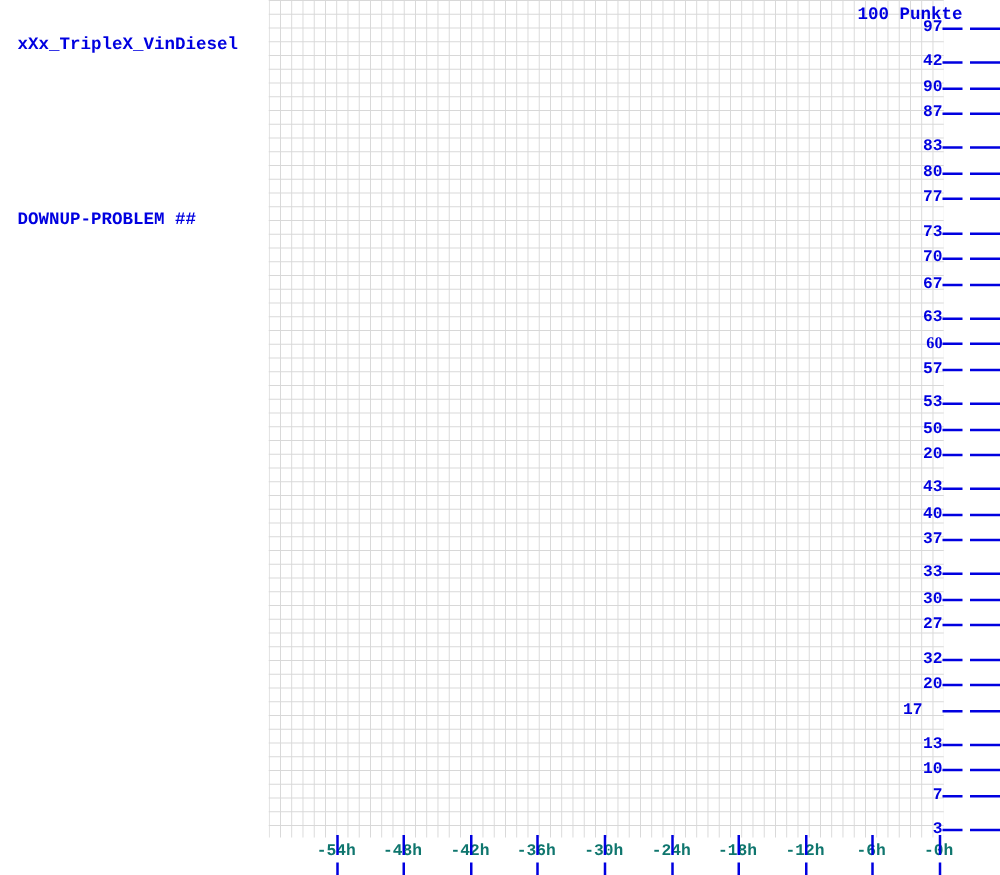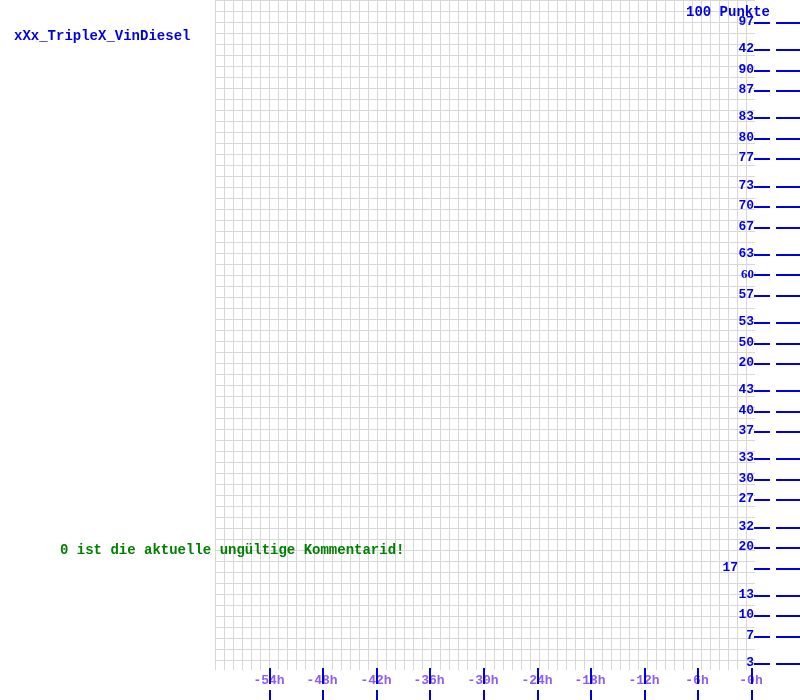--- a/index.html
+++ b/index.html
@@ -54,43 +54,43 @@
     text-align: right;
     width: 24px;
   }
   .ytick {
     position: absolute;
     background: #0000e0;
     height: 2px;
   }
   .xlab {
     position: absolute;
-    color: #8b5cf6;
+    color: #0f766e;
     font-size: 13px;
     font-weight: bold;
     text-align: center;
     width: 40px;
   }
   .xtick {
     position: absolute;
     background: #0000e0;
     width: 2px;
   }
 </style>
 </head>
 <body>
 
 <div class="chart-container">
 
   <div class="grid-area"></div>
 
   <div class="title puser">xXx_TripleX_VinDiesel</div>
+  <div class="title pprob">DOWNUP-PROBLEM ##</div>
   <div class="title ppunkte">100 Punkte</div>
 
-  <div class="error-msg">0 ist die aktuelle ungültige Kommentarid!</div>
 
   <div id="y-axis">
       <div class="ylab" style="left: 730px; top: 655px;">3</div>
       <div class="ytick" style="left: 754px; top: 663px; width: 16px;"></div>
       <div class="ytick" style="left: 776px; top: 663px; width: 24px;"></div>
       <div class="ylab" style="left: 730px; top: 628px;">7</div>
       <div class="ytick" style="left: 754px; top: 636px; width: 16px;"></div>
       <div class="ytick" style="left: 776px; top: 636px; width: 24px;"></div>
       <div class="ylab" style="left: 730px; top: 607px;">10</div>
       <div class="ytick" style="left: 754px; top: 615px; width: 16px;"></div>

